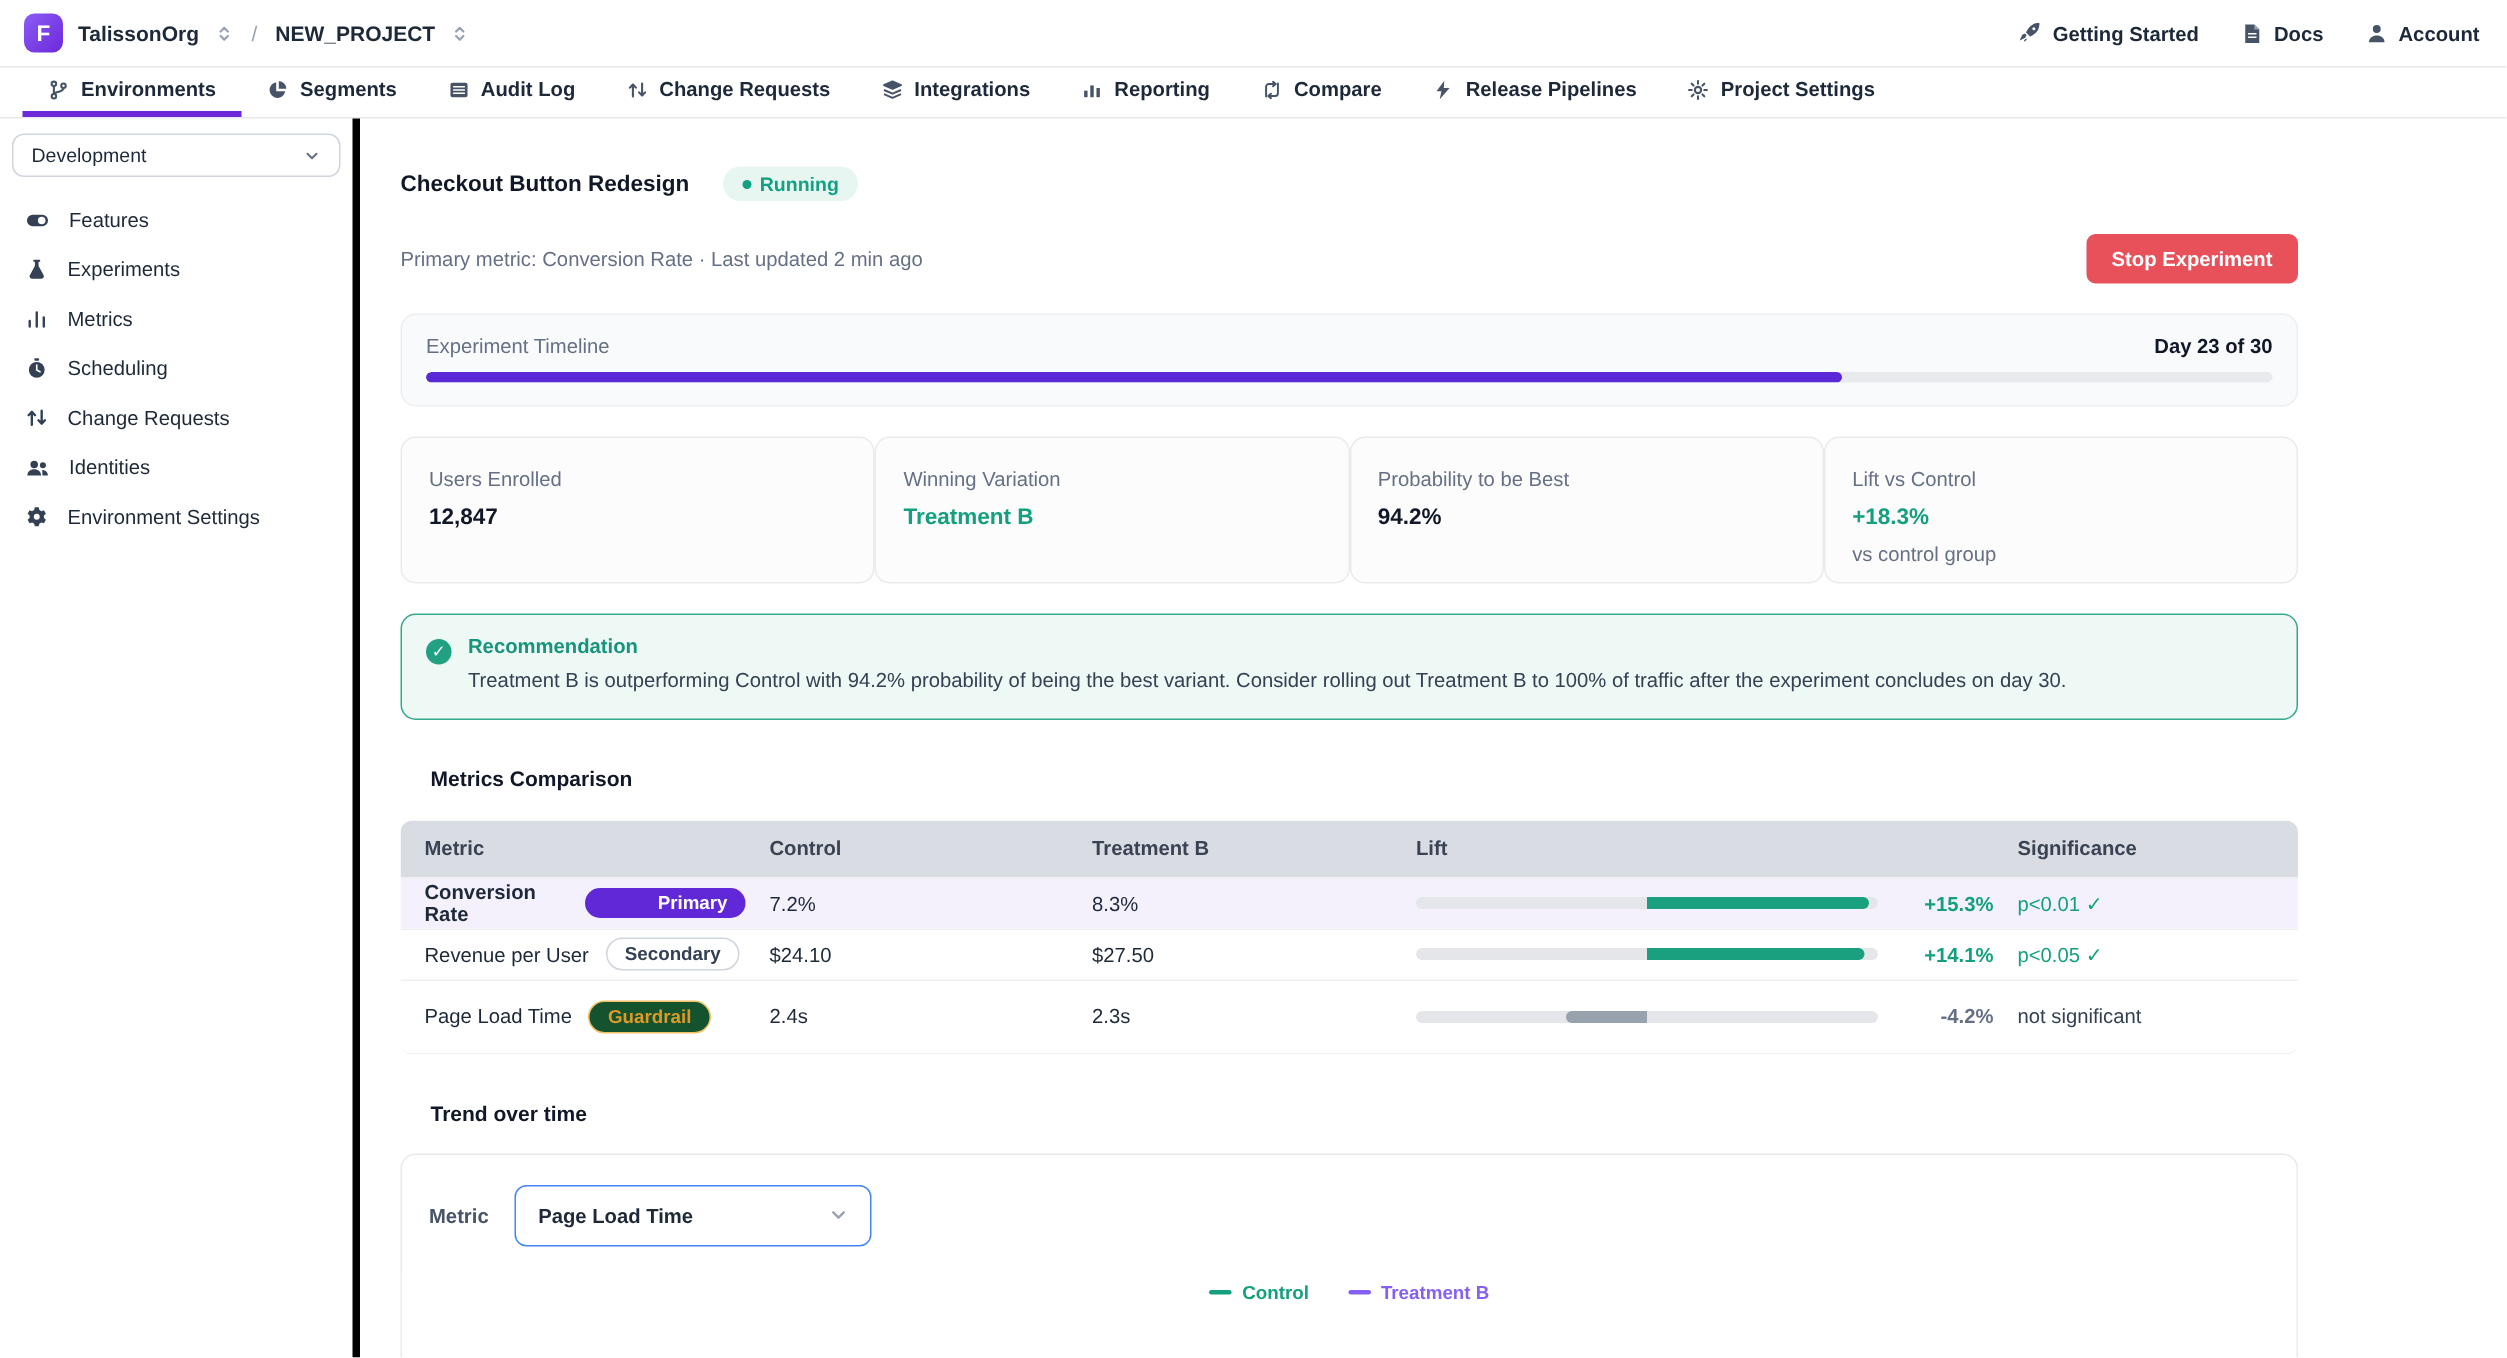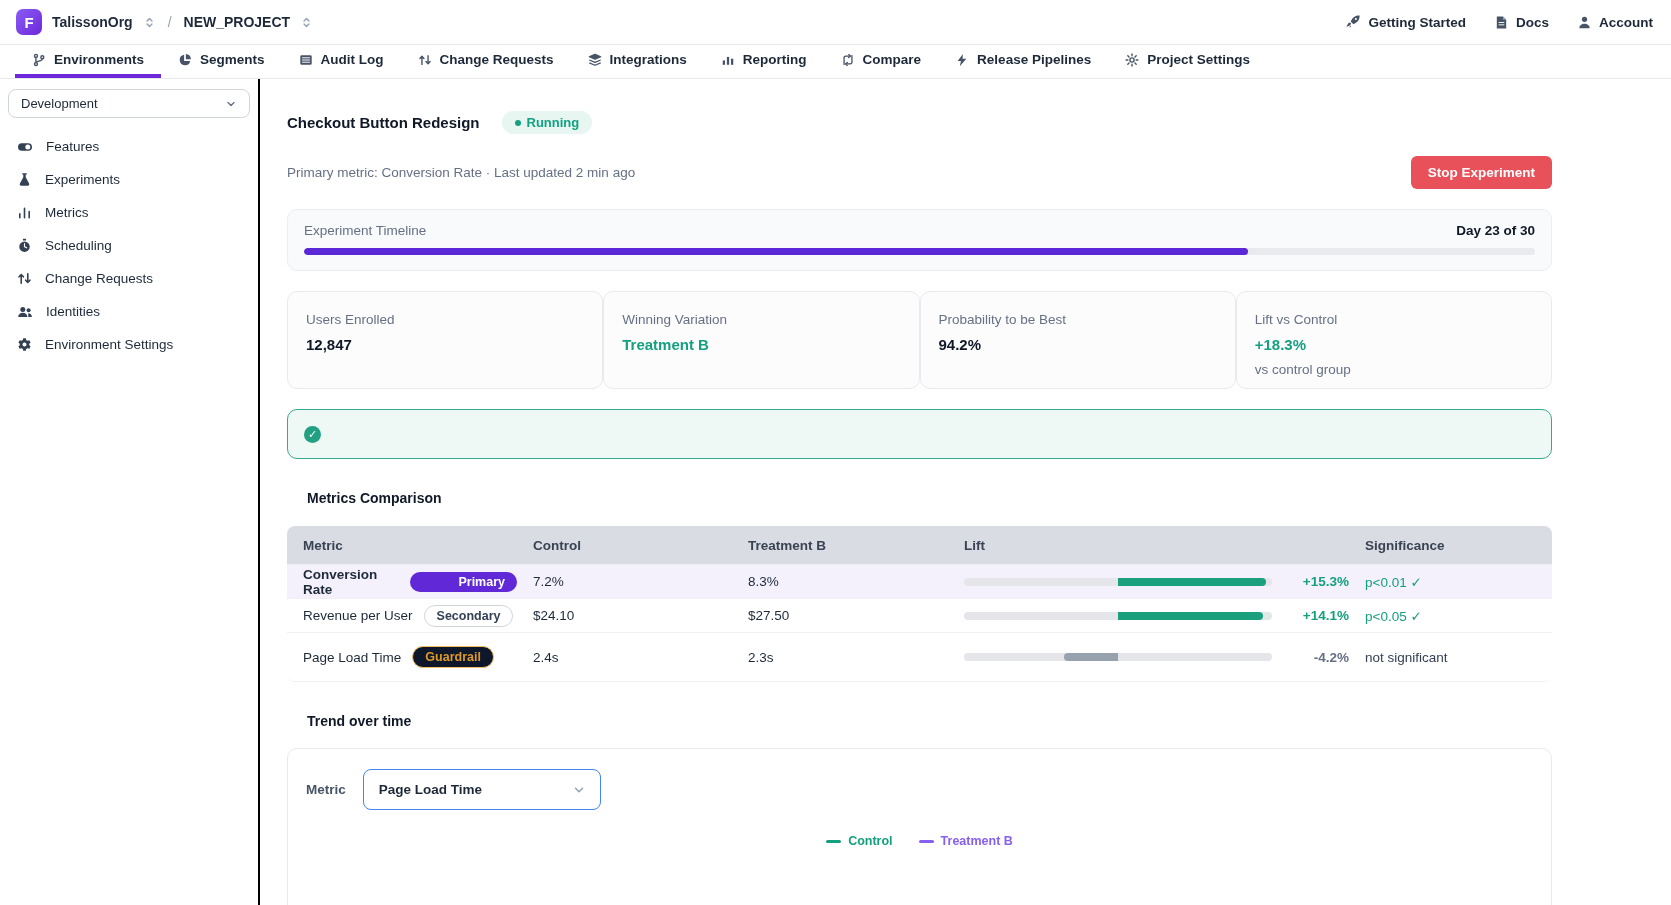--- a/index.html
+++ b/index.html
@@ -22,21 +22,21 @@
 
   
   .nav-bar { height:34px; display:flex; align-items:stretch; padding-left:15px; border-bottom:1px solid #e7e9ee; }
   .nav-tab { display:flex; align-items:center; gap:8px; padding:0 17px; font-size:13.5px; font-weight:600;
     color:#1d2939; border-bottom:4px solid transparent; cursor:pointer; white-space:nowrap; }
   .nav-tab svg { color:#475467; }
   .nav-tab.active { border-bottom-color:#6d28d9; }
 
   
   .page-body { display:flex; height:826px; }
-  .sidebar { width:260px; border-right:2px solid #000000; padding-top:10px; flex-shrink:0; }
+  .sidebar { width:240px; border-right:5px solid #000000; padding-top:10px; flex-shrink:0; }
   .env-select { margin:0 8px 12px 8px; height:29px; border:1px solid #d0d5dd; border-radius:8px;
     display:flex; align-items:center; justify-content:space-between; padding:0 12px; font-size:13px;
     color:#1d2939; cursor:pointer; background:#fff; }
   .env-select svg { color:#667085; }
   .side-item { height:33px; display:flex; align-items:center; gap:13px; padding:0 17px;
     font-size:13.5px; font-weight:500; cursor:pointer; }
   .side-item svg { color:#344054; flex-shrink:0; }
 
   .main { flex:1; padding-left:27px; overflow:hidden; }
   .content { width:1265px; }
@@ -87,21 +87,21 @@
   .mbody-row { height:34px; border-top:1px solid #eef0f3; background:#fff; }
   .mbody-row:first-of-type { border-top:none; }
   .mbody-row.highlight { background:#f4f1fd; }
   .mbody-row:last-child { height:49px; }
   .metric-name { font-weight:400; }
   .mbody-row.highlight .metric-name { font-weight:700; }
   .metric-cell { display:flex; align-items:center; gap:11px; }
   .badge { font-size:12.5px; font-weight:700; padding:3px 12px; border-radius:13px; white-space:nowrap; }
   .badge-primary { background:#6128d8; color:#fff;padding-left:48px; }
   .badge-secondary { background:#fff; color:#344054; border:1px solid #d0d5dd; }
-  .badge-guardrail { background:#0f172a; color:#dd9a28; border:1px solid #f2c063; }
+  .badge-guardrail { background:#14532d; color:#dd9a28; border:1px solid #f2c063; }
   .lift-cell { display:flex; align-items:center; }
   .lift-track { width:320px; height:8px; border-radius:4px; background:#e4e6ea; position:relative; }
   .lift-fill { position:absolute; top:0; bottom:0; background:#1a9f7f; border-radius:0 4px 4px 0; }
   .lift-value { width:67px; text-align:right; font-size:13.5px; font-weight:700; margin-left:12px; }
   .sig-cell { font-size:13.5px; }
 
   
   .trend-card { margin-top:19px; border:1px solid #e8eaee; border-radius:10px; height:400px; position:relative; }
   .trend-controls { display:flex; align-items:center; gap:17px; padding:20px 0 0 18px; }
   .trend-metric-label { font-size:13.5px; font-weight:700; color:#475467; }
@@ -373,20 +373,24 @@
         </div>
         <div class="stat-card">
           <div class="stat-label">Lift vs Control</div>
           <div class="stat-value teal">+18.3%</div>
           <div class="stat-sub">vs control group</div>
         </div>
       </div>
 
       <div class="reco">
         <div class="reco-icon">✓</div>
+        <div>
+          <div class="reco-title">Recommendation</div>
+          <div class="reco-body">Treatment B is outperforming Control with 94.2% probability of being the best variant. Consider rolling out Treatment B to 100% of traffic after the experiment concludes on day 30.</div>
+        </div>
       </div>
 
       <div class="section-heading">Metrics Comparison</div>
 
       <div class="mtable">
         <div class="mrow mhead">
           <div class="mcell">Metric</div>
           <div class="mcell">Control</div>
           <div class="mcell">Treatment B</div>
           <div class="mcell">Lift</div>

